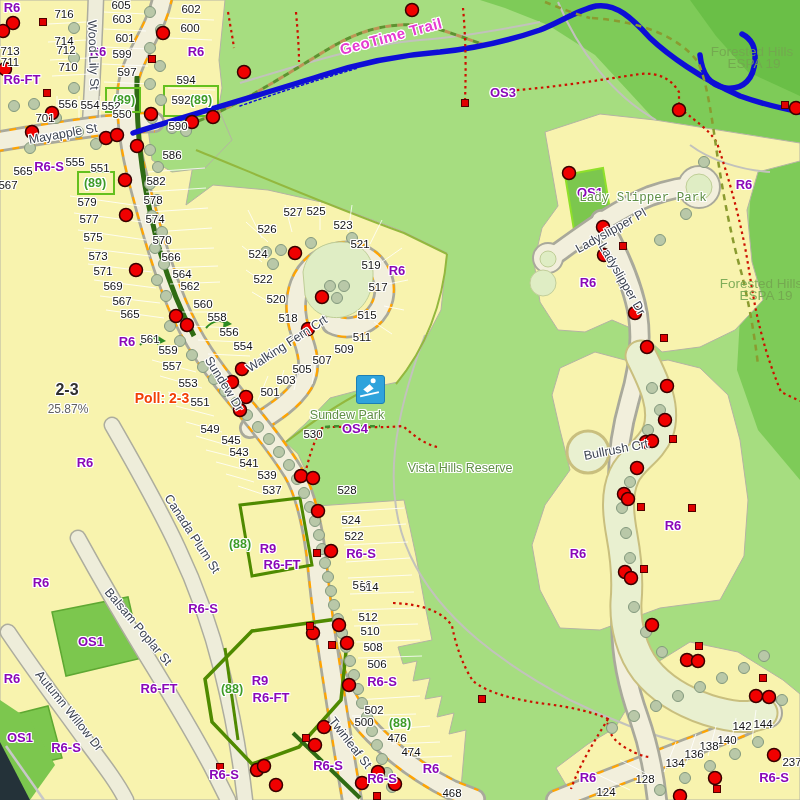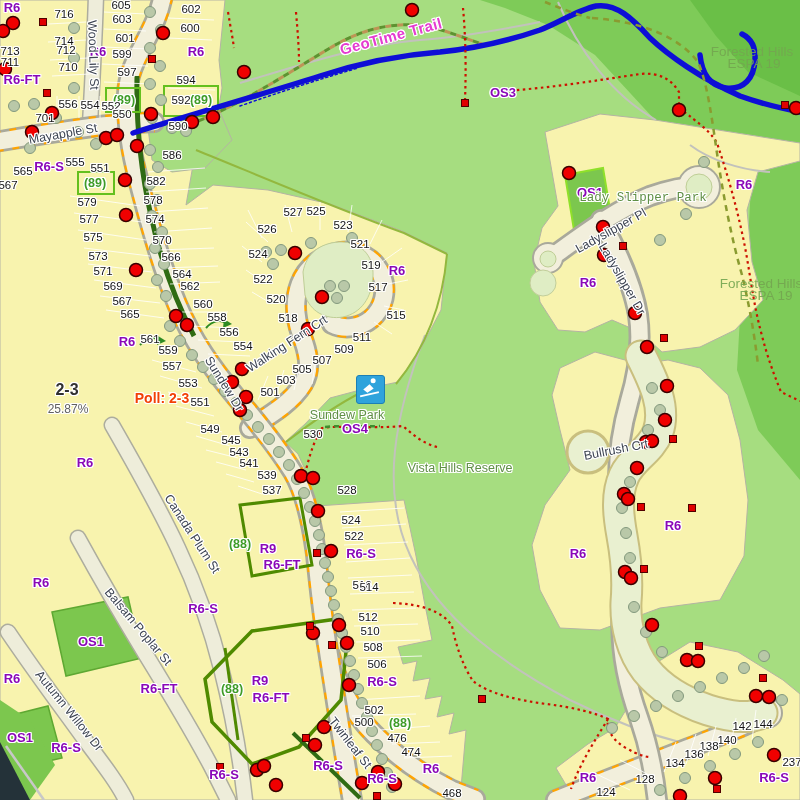--- a/index.html
+++ b/index.html
@@ -565,21 +565,21 @@
       <div class="lbl lot" style="left: 239px; top: 453px; transform: translate(-50%, -50%);">543</div>
       <div class="lbl lot" style="left: 249px; top: 464px; transform: translate(-50%, -50%);">541</div>
       <div class="lbl lot" style="left: 267px; top: 476px; transform: translate(-50%, -50%);">539</div>
       <div class="lbl lot" style="left: 272px; top: 491px; transform: translate(-50%, -50%);">537</div>
       <div class="lbl lot" style="left: 293px; top: 213px; transform: translate(-50%, -50%);">527</div>
       <div class="lbl lot" style="left: 316px; top: 212px; transform: translate(-50%, -50%);">525</div>
       <div class="lbl lot" style="left: 343px; top: 226px; transform: translate(-50%, -50%);">523</div>
       <div class="lbl lot" style="left: 360px; top: 245px; transform: translate(-50%, -50%);">521</div>
       <div class="lbl lot" style="left: 371px; top: 266px; transform: translate(-50%, -50%);">519</div>
       <div class="lbl lot" style="left: 378px; top: 288px; transform: translate(-50%, -50%);">517</div>
-      <div class="lbl lot" style="left: 396px; top: 316px; transform: translate(-50%, -50%);">515</div>
+      <div class="lbl lot" style="left: 367px; top: 316px; transform: translate(-50%, -50%);">515</div>
       <div class="lbl lot" style="left: 362px; top: 338px; transform: translate(-50%, -50%); text-align: right;">511</div>
       <div class="lbl lot" style="left: 344px; top: 350px; transform: translate(-50%, -50%);">509</div>
       <div class="lbl lot" style="left: 322px; top: 361px; transform: translate(-50%, -50%);">507</div>
       <div class="lbl lot" style="left: 302px; top: 370px; transform: translate(-50%, -50%);">505</div>
       <div class="lbl lot" style="left: 286px; top: 381px; transform: translate(-50%, -50%);">503</div>
       <div class="lbl lot" style="left: 270px; top: 393px; transform: translate(-50%, -50%);">501</div>
       <div class="lbl lot" style="left: 267px; top: 230px; transform: translate(-50%, -50%);">526</div>
       <div class="lbl lot" style="left: 258px; top: 255px; transform: translate(-50%, -50%);">524</div>
       <div class="lbl lot" style="left: 263px; top: 280px; transform: translate(-50%, -50%);">522</div>
       <div class="lbl lot" style="left: 276px; top: 300px; transform: translate(-50%, -50%);">520</div>

